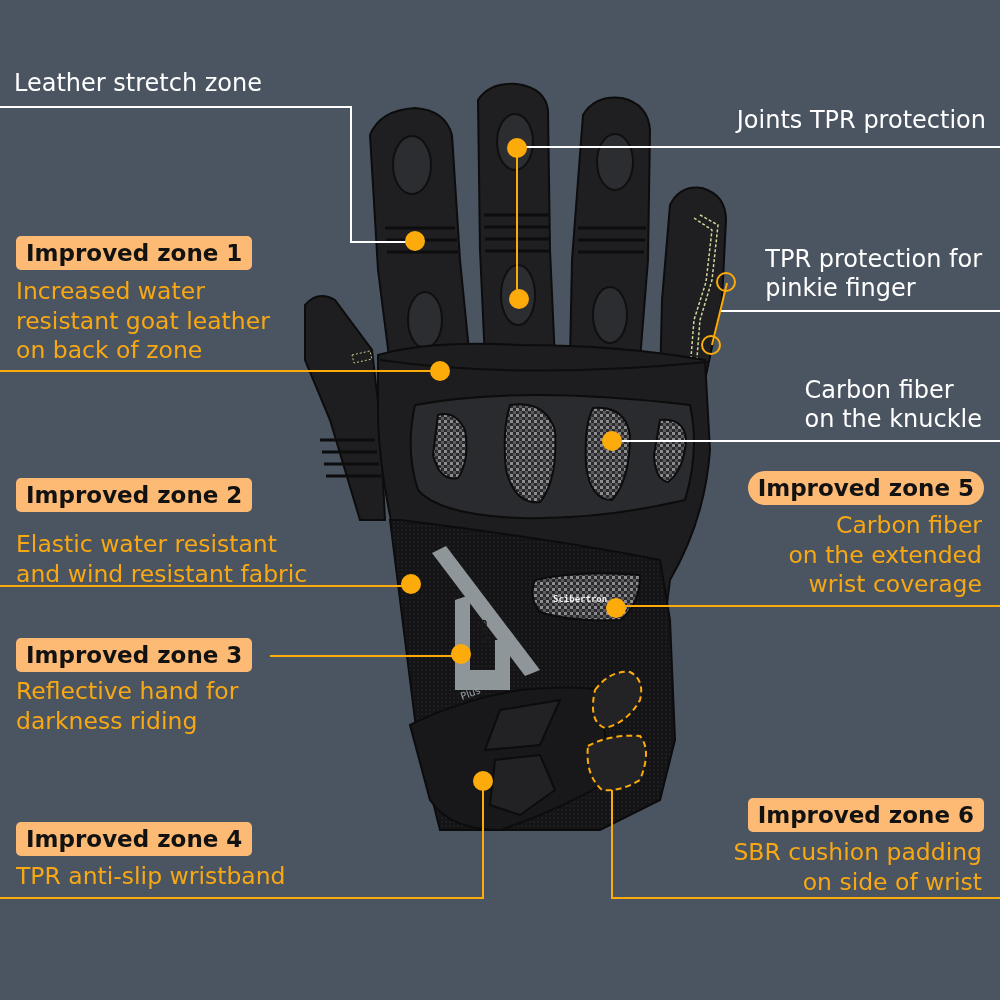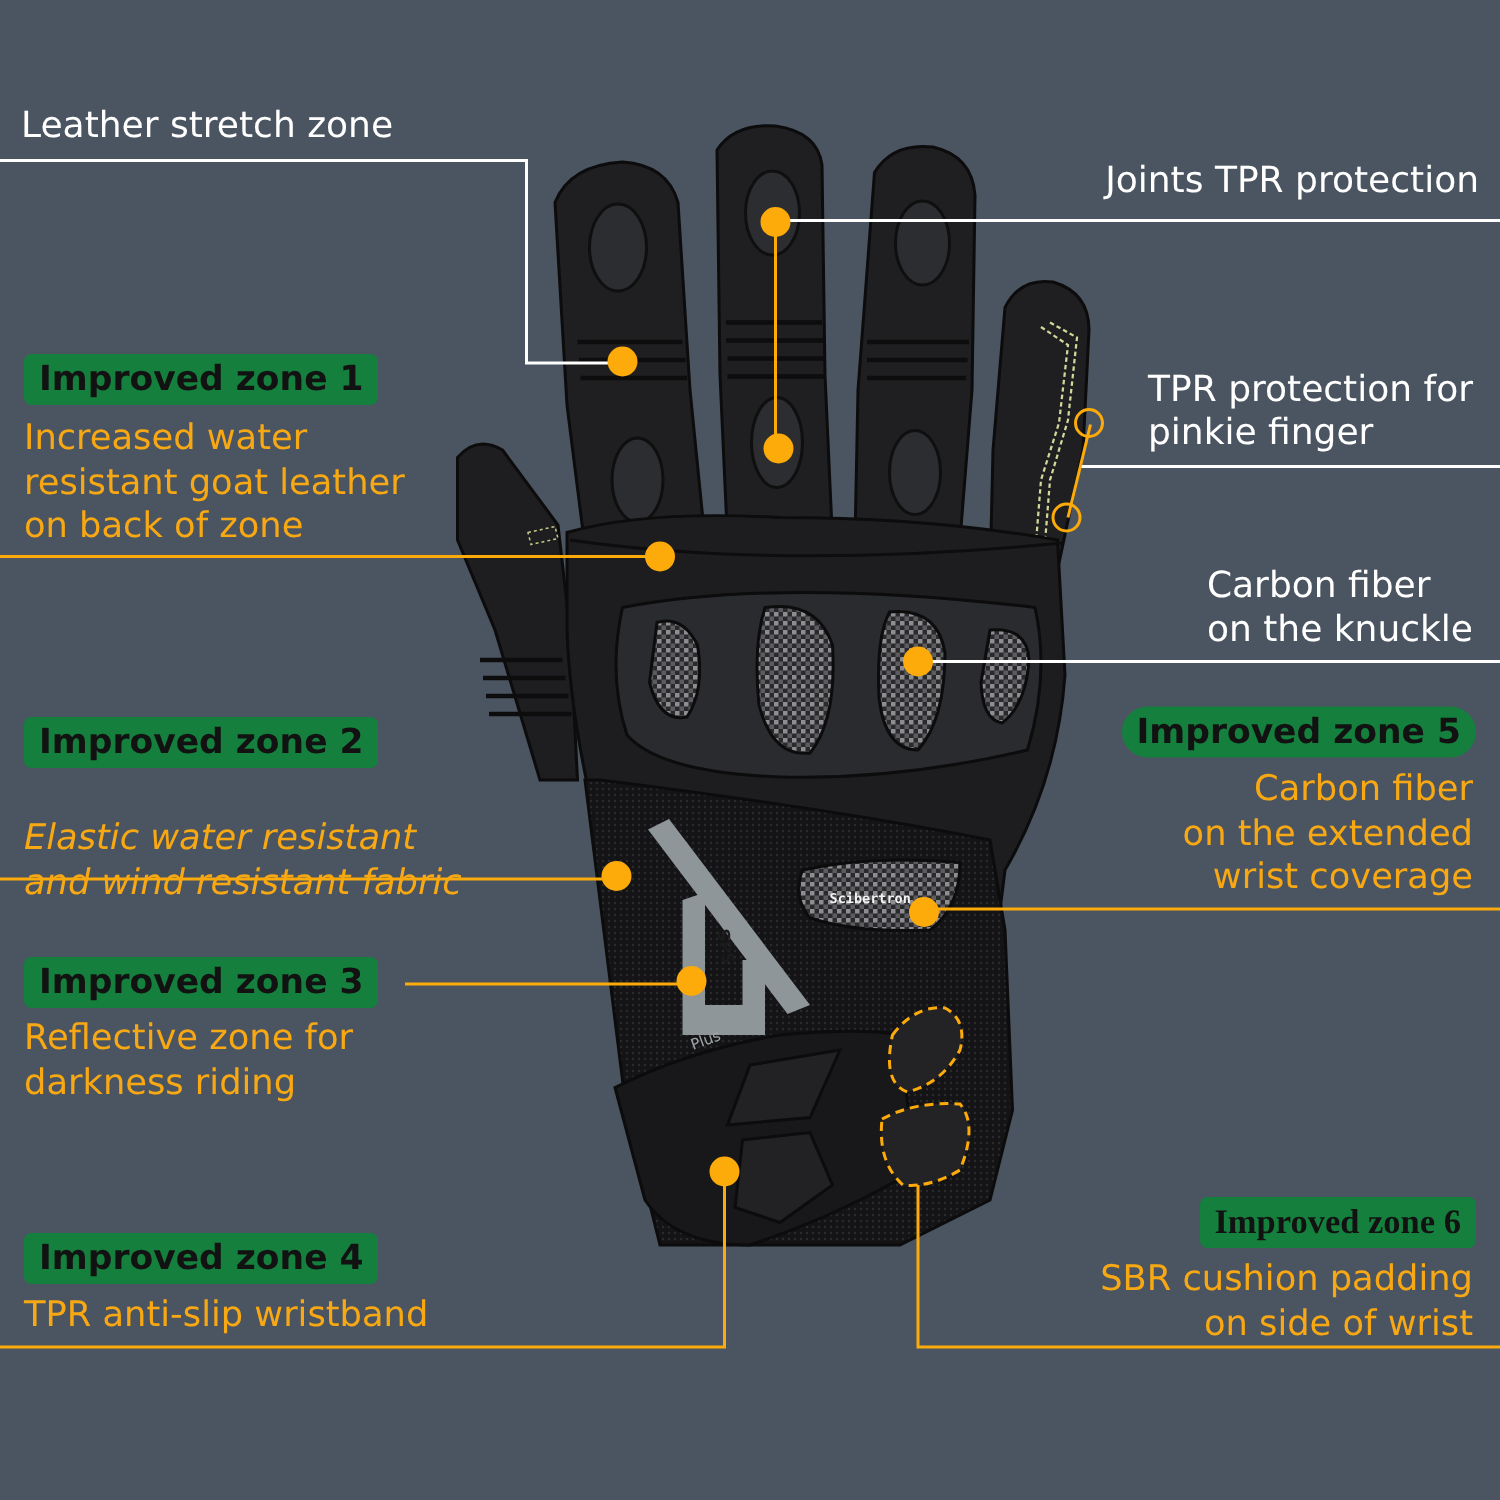--- a/index.html
+++ b/index.html
@@ -12,21 +12,21 @@
     .stage { position: absolute; left: 0; top: 0; width: 1000px; height: 1000px; }
     svg.art { position: absolute; left: 0; top: 0; }
 
     .label-white {
       position: absolute; color: #ffffff; font-size: 24px; line-height: 29px;
       font-weight: 500; white-space: nowrap;
     }
     .label-white.right { text-align: left; }
 
     .badge {
-      position: absolute; background: #15803d; color: #121212;
+      position: absolute; background: #fdba74; color: #121212;
       font-weight: bold; font-size: 23px; line-height: 34px; height: 34px;
       padding: 0 10px; border-radius: 5px; white-space: nowrap;
     }
     .desc {
       position: absolute; color: #f8a813; font-size: 23.5px; line-height: 29.5px;
       white-space: nowrap; font-weight: 500;
     }
     .desc.right { text-align: right; }
     .desc div, .label-white div { display: block; }
   </style>
@@ -163,42 +163,42 @@
   </div>
 
   <div class="badge" style="left:16px; top:236px;">Improved zone 1</div>
   <div class="desc" style="left:16px; top:277px;">
     <div>Increased water</div>
     <div>resistant goat leather</div>
     <div>on back of zone</div>
   </div>
 
   <div class="badge" style="left:16px; top:478px;">Improved zone 2</div>
-  <div class="desc" style="left:16px; top:544px;font-style:italic;">
+  <div class="desc" style="left:16px; top:530px;">
     <div>Elastic water resistant</div>
     <div>and wind resistant fabric</div>
   </div>
 
   <div class="badge" style="left:16px; top:638px;">Improved zone 3</div>
   <div class="desc" style="left:16px; top:677px;">
-    <div>Reflective zone for</div>
+    <div>Reflective hand for</div>
     <div>darkness riding</div>
   </div>
 
   <div class="badge" style="left:16px; top:822px;">Improved zone 4</div>
   <div class="desc" style="left:16px; top:862px;">
     <div>TPR anti-slip wristband</div>
   </div>
 
   <div class="badge" style="right:16px; top:471px;border-radius:17px;">Improved zone 5</div>
   <div class="desc right" style="right:18px; top:511px;">
     <div>Carbon fiber</div>
     <div>on the extended</div>
     <div>wrist coverage</div>
   </div>
 
-  <div class="badge" style="right:16px; top:798px;font-family:Liberation Serif, serif;">Improved zone 6</div>
+  <div class="badge" style="right:16px; top:798px;">Improved zone 6</div>
   <div class="desc right" style="right:18px; top:838px;margin-left:27px;">
     <div>SBR cushion padding</div>
     <div>on side of wrist</div>
   </div>
 
 </div>
 
 </body></html>

